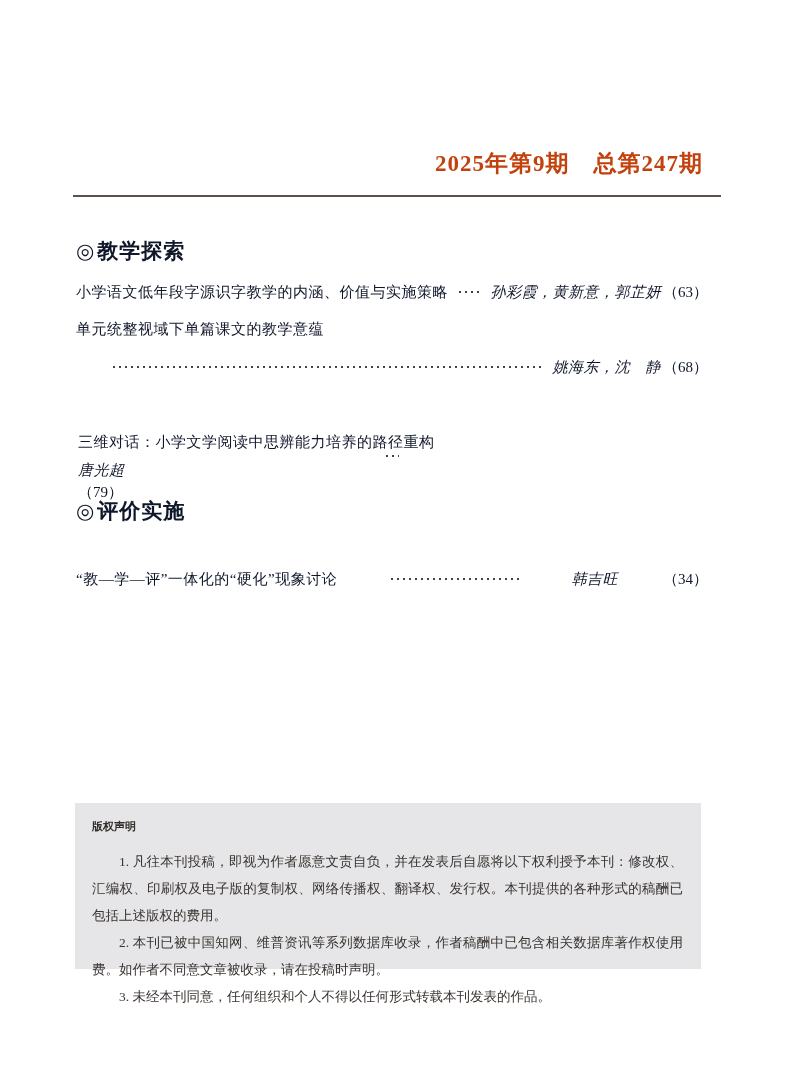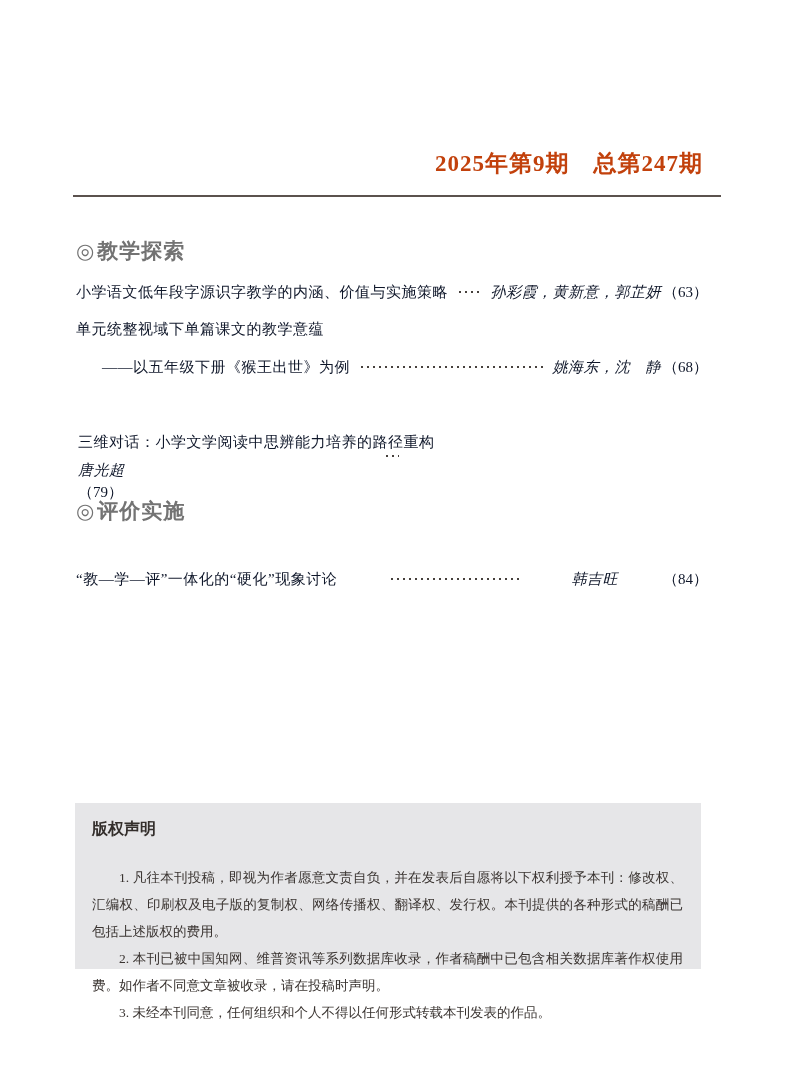--- a/index.html
+++ b/index.html
@@ -41,21 +41,21 @@
     background: #5b524e;
   }
 
   
   .section-title {
     position: absolute;
     left: 76px;
     font-family: "Liberation Sans", "DejaVu Sans", sans-serif;
     font-size: 21px;
     font-weight: 600;
-    color: #737373;
+    color: #0f172a;
     letter-spacing: 1px;
     white-space: nowrap;
   }
   .section-title .marker {
     font-weight: normal;
     margin-right: 2px;
   }
   #section1-title { top: 237px; }
   #section2-title { top: 497px; }
 
@@ -111,24 +111,24 @@
     top: 803px;
     left: 75px;
     width: 626px;
     height: 166px;
     background: #e6e6e8;
     box-sizing: border-box;
     padding: 16px 18px 0 17px;
   }
   .copyright-title {
     font-family: "Liberation Sans", "DejaVu Sans", sans-serif;
-    font-size: 16px;
+    font-size: 11px;
     font-weight: bold;
     color: #332e2b;
-    margin: 0 0 24px 0;
+    margin: 0 0 14px 0;
   }
   .copyright-box p {
     margin: 0;
     font-size: 13.5px;
     line-height: 27px;
     text-indent: 2em;
     text-align: justify;
     color: #3a3431;
   }
 </style>
@@ -150,21 +150,20 @@
     <span class="dots"></span>
     <span class="entry-authors">孙彩霞，黄新意，郭芷妍</span>
     <span class="entry-page">（63）</span>
   </div>
 
   <div class="toc-row" id="entry-2a">
     <span class="entry-title">单元统整视域下单篇课文的教学意蕴</span>
   </div>
 
   <div class="toc-row indented" id="entry-2b">
-    <span class="entry-title">——以五年级下册《猴王出世》为例</span>
     <span class="dots"></span>
     <span class="entry-authors">姚海东，沈　静</span>
     <span class="entry-page">（68）</span>
   </div>
 
 
   <div class="toc-row" id="entry-4">
     <span class="entry-title">三维对话：小学文学阅读中思辨能力培养的路径重构</span>
     <span class="dots"></span>
     <span class="entry-authors">唐光超</span>
@@ -172,21 +171,21 @@
   </div>
 
   <div class="section-title" id="section2-title">
     <span class="marker">◎</span><span>评价实施</span>
   </div>
 
   <div class="toc-row" id="entry-5">
     <span class="entry-title">“教—学—评”一体化的“硬化”现象讨论</span>
     <span class="dots"></span>
     <span class="entry-authors">韩吉旺</span>
-    <span class="entry-page">（84）</span>
+    <span class="entry-page">（34）</span>
   </div>
 
   <div class="copyright-box">
     <div class="copyright-title">版权声明</div>
     <p>1. 凡往本刊投稿，即视为作者愿意文责自负，并在发表后自愿将以下权利授予本刊：修改权、汇编权、印刷权及电子版的复制权、网络传播权、翻译权、发行权。本刊提供的各种形式的稿酬已包括上述版权的费用。</p>
     <p>2. 本刊已被中国知网、维普资讯等系列数据库收录，作者稿酬中已包含相关数据库著作权使用费。如作者不同意文章被收录，请在投稿时声明。</p>
     <p>3. 未经本刊同意，任何组织和个人不得以任何形式转载本刊发表的作品。</p>
   </div>
 
 </div>

